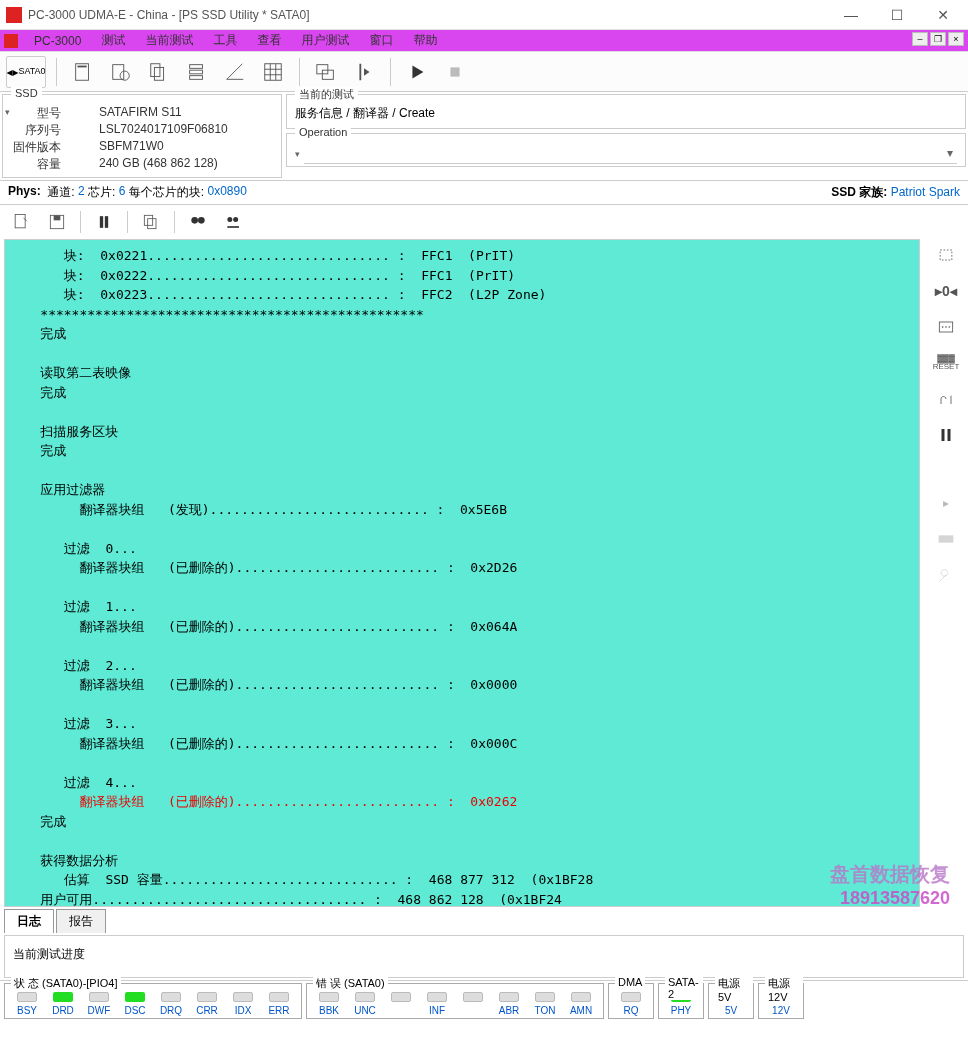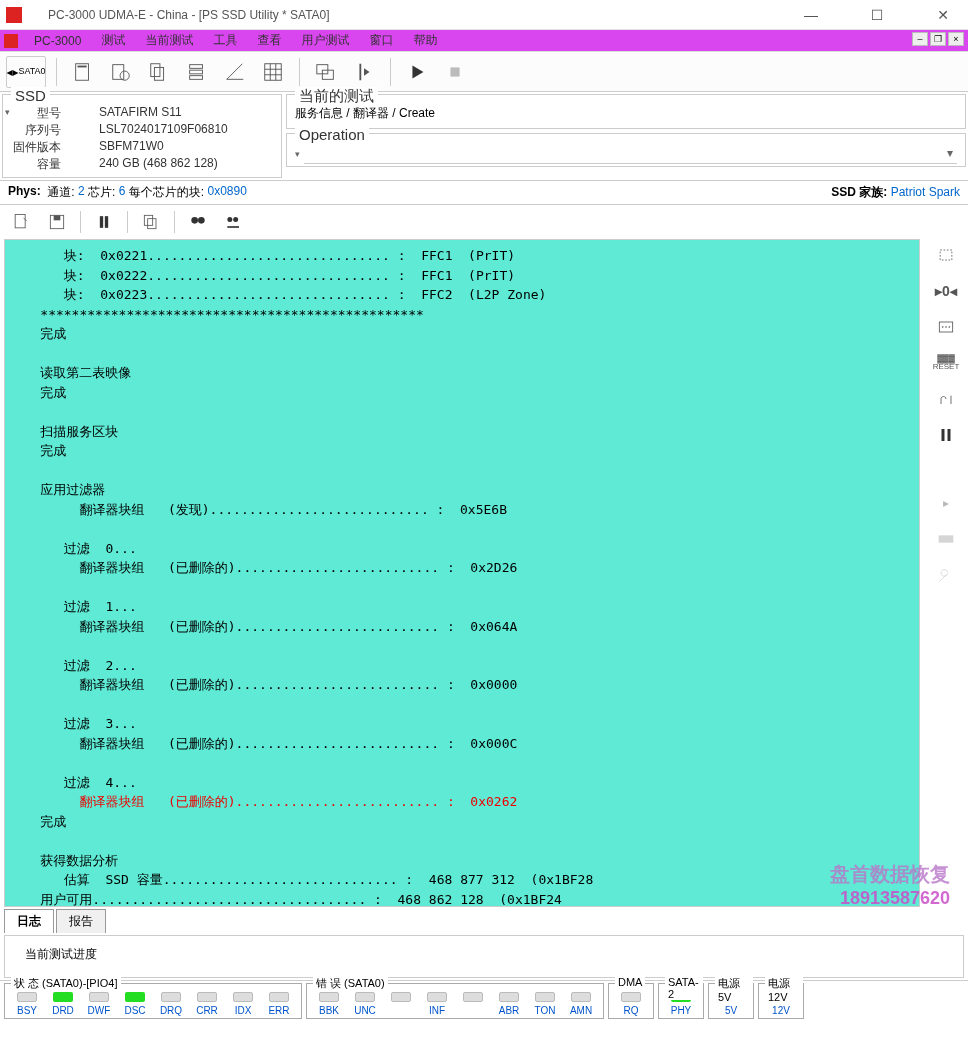--- a/index.html
+++ b/index.html
@@ -1,19 +1,19 @@
 <!DOCTYPE html>
 <html><head>
 <meta charset="utf-8">
 <style>
 * { box-sizing: border-box; margin: 0; padding: 0; }
 body { font-family: "Microsoft YaHei", "Segoe UI", Tahoma, sans-serif; font-size: 12px; background: #fff; width: 968px; height: 1047px; overflow: hidden; position: relative; }
 
 
-.titlebar { height: 30px; background: #fff; border-bottom: 1px solid #e0e0e0; display: flex; align-items: center; padding: 0 2px; gap: 20px; }
+.titlebar { height: 30px; background: #fff; border-bottom: 1px solid #e0e0e0; display: flex; align-items: center; padding: 0 2px; }
 .titlebar .app-icon { width: 16px; height: 16px; background: #d22; margin: 0 6px 0 4px; }
 .titlebar .title { color: #555; flex: 1; }
 .titlebar .winbtn { width: 46px; height: 30px; display: flex; align-items: center; justify-content: center; color: #555; font-size: 14px; }
 
 
 .menubar { height: 22px; display: flex; align-items: center; padding: 0 4px; gap: 0; background: #d946ef; border-bottom: 1px solid #ddd; position: relative; }
 .menubar .app-icon2 { width: 14px; height: 14px; background: #d22; margin-right: 6px; }
 .menubar .item { padding: 2px 10px; color: #333; }
 .menubar .mdi-btns { position: absolute; right: 4px; top: 2px; display: flex; gap: 2px; }
 .menubar .mdi-btns span { width: 16px; height: 14px; border: 1px solid #bbb; background: #eee; font-size: 9px; display: flex; align-items: center; justify-content: center; }
@@ -21,21 +21,21 @@
 
 .toolbar { height: 40px; display: flex; align-items: center; padding: 2px 6px; gap: 6px; border-bottom: 1px solid #ccc; background: #fcfcfc; }
 .toolbar .tbtn { width: 32px; height: 32px; display: flex; align-items: center; justify-content: center; border: 1px solid transparent; }
 .toolbar .tbtn.primary { border: 1px solid #ccc; border-radius: 2px; padding: 2px 4px; font-size: 9px; line-height: 1; text-align: center; width: 40px; }
 .toolbar .sep { width: 1px; height: 28px; background: #ccc; margin: 0 4px; }
 .toolbar svg { width: 22px; height: 22px; }
 
 
 .inforow { display: flex; border-bottom: 1px solid #ccc; }
 .infobox { border: 1px solid #ccc; margin: 2px; position: relative; }
-.infobox .legend { position: absolute; top: -8px; left: 8px; background: #fff; padding: 0 4px; color: #333; font-size: 15px; }
+.infobox .legend { position: absolute; top: -8px; left: 8px; background: #fff; padding: 0 4px; color: #333; font-size: 11px; }
 .ssd-info { width: 280px; padding: 10px 8px 4px; font-size: 12px; }
 .ssd-info .row { display: flex; }
 .ssd-info .lbl { width: 56px; text-align: right; padding-right: 6px; color: #333; }
 .ssd-info .val { color: #333; margin-left: 32px; }
 .ssd-info .caret { position: absolute; left: 2px; top: 12px; color: #666; font-size: 9px; }
 
 .rightcol { flex: 1; display: flex; flex-direction: column; }
 .curtest { padding: 10px 8px 6px; }
 .operation { padding: 10px 8px 2px; display: flex; align-items: center; }
 .operation .combo { margin-top: 2px; width: 100%; height: 18px; border: none; border-bottom: 1px solid #ccc; position: relative; }
@@ -57,21 +57,21 @@
 .console { flex: 1; border: 1px solid #ccc; height: 668px; overflow: auto; padding: 6px 4px; font-family: "SimSun", "NSimSun", monospace; font-size: 13px; line-height: 1.5; white-space: pre; color: #000; background: #5eead4; margin: 0 4px; }
 .console .red { color: #e00; }
 .sidetools { width: 44px; display: flex; flex-direction: column; align-items: center; gap: 12px; padding-top: 4px; }
 .sidetools .st { width: 28px; height: 24px; display: flex; align-items: center; justify-content: center; color: #555; }
 .sidetools .st.disabled { opacity: .4; }
 
 
 .tabs { display: flex; margin: 2px 4px 0; }
 .tabs .tab { border: 1px solid #999; border-bottom: none; padding: 3px 12px; background: #f0f0f0; margin-right: 2px; font-size: 12px; }
 .tabs .tab.active { background: #fff; font-weight: bold; }
-.progressbox { border: 1px solid #ccc; margin: 2px 4px; padding: 10px 20px 14px; position: relative; }
+.progressbox { border: 1px solid #ccc; margin: 2px 4px; padding: 10px 8px 14px; position: relative; }
 
 
 .watermark { position: absolute; right: 18px; bottom: 138px; text-align: right; font-size: 20px; font-weight: bold; pointer-events: none; }
 .watermark .l1 { color: #b877c9; opacity: .8; }
 .watermark .l2 { color: #c94fc9; opacity: .85; font-size: 18px; }
 
 
 .statusgrid { display: flex; gap: 4px; padding: 2px 4px; border-top: 1px solid #ccc; }
 .statgroup { border: 1px solid #aaa; padding: 8px 4px 2px; position: relative; display: flex; }
 .statgroup .legend { position: absolute; top: -8px; left: 6px; background: #fff; padding: 0 3px; font-size: 11px; }

